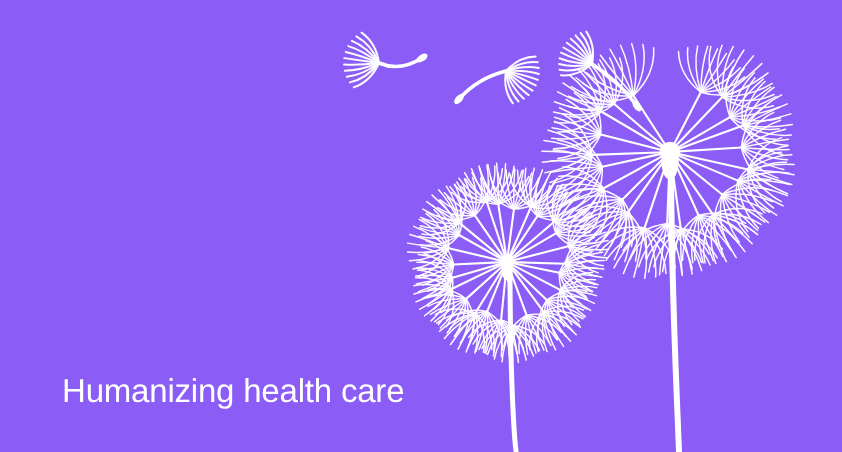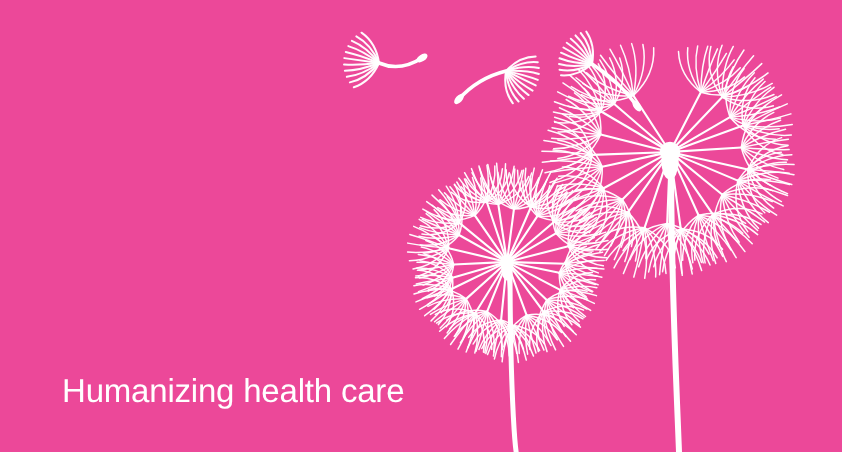--- a/index.html
+++ b/index.html
@@ -5,21 +5,21 @@
   html, body {
     margin: 0;
     padding: 0;
     background: #6f1b77;
   }
   #banner {
     position: relative;
     width: 842px;
     height: 452px;
     overflow: hidden;
-    background: #ec4899;
+    background: #8b5cf6;
     font-family: "Liberation Sans", sans-serif;
   }
   #art {
     position: absolute;
     left: 0;
     top: 0;
     width: 842px;
     height: 452px;
     display: block;
   }

